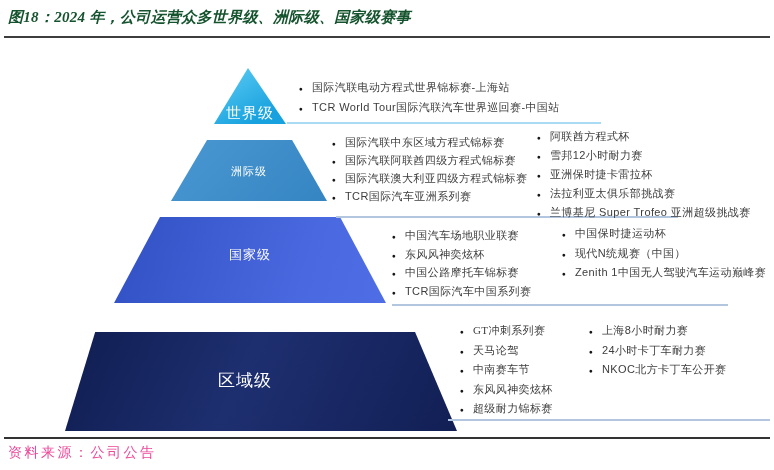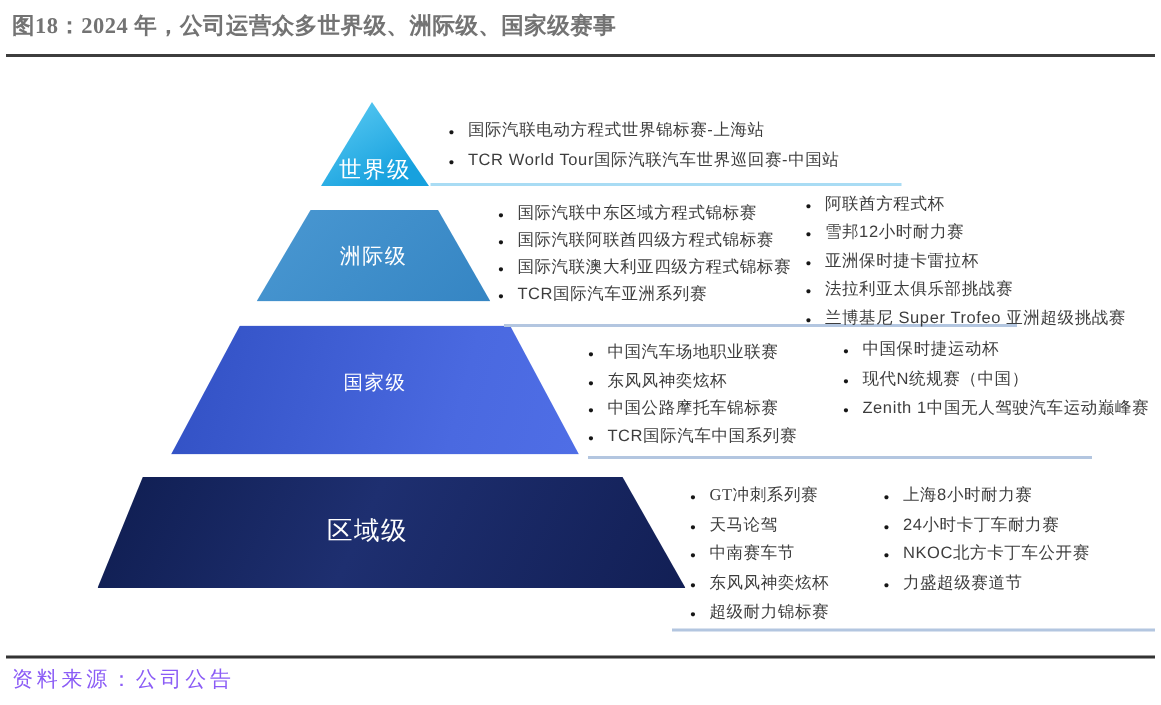--- a/index.html
+++ b/index.html
@@ -1,32 +1,32 @@
 <!DOCTYPE html>
 <html><head>
 <meta charset="utf-8">
 <style>
   html,body{margin:0;padding:0;background:#fff;}
   .canvas{position:relative;width:774px;height:470px;background:#ffffff;overflow:hidden;
           font-family:"Liberation Sans","DejaVu Sans",sans-serif;}
 
   
   .title{position:absolute;left:8px;top:8px;font-family:"Liberation Serif","DejaVu Serif",serif;
-         font-size:15px;font-weight:bold;color:#737373;letter-spacing:.3px;white-space:nowrap;}
+         font-size:15px;font-weight:bold;color:#14532d;letter-spacing:.3px;white-space:nowrap;font-style:italic;}
   .title-rule{position:absolute;left:4px;right:4px;top:36px;height:2px;background:#3d3d3d;}
 
   
   .pyr{position:absolute;}
   .lvl1{left:214px;top:68px;width:72px;height:56px;clip-path:polygon(47.2% 0%,100% 100%,0% 100%);}
   .lvl2{left:171px;top:140px;width:156px;height:61px;clip-path:polygon(23.1% 0%,77.6% 0%,100% 100%,0% 100%);}
   .lvl3{left:114px;top:217px;width:272px;height:86px;clip-path:polygon(16.9% 0%,83.1% 0%,100% 100%,0% 100%);}
-  .lvl4{left:65px;top:318px;width:392px;height:74px;clip-path:polygon(7.7% 0%,89.3% 0%,100% 100%,0% 100%);}
+  .lvl4{left:65px;top:332px;width:392px;height:99px;clip-path:polygon(7.7% 0%,89.3% 0%,100% 100%,0% 100%);}
   .lvl-label{position:absolute;color:#ffffff;white-space:nowrap;letter-spacing:1px;}
   .lvl1 .lvl-label{left:50%;bottom:1px;transform:translateX(-50%);font-size:15px;}
-  .lvl2 .lvl-label{left:50%;top:50%;transform:translate(-50%,-50%);font-size:14px;}
+  .lvl2 .lvl-label{left:50%;top:50%;transform:translate(-50%,-50%);font-size:11px;}
   .lvl3 .lvl-label{left:50%;top:44%;transform:translate(-50%,-50%);font-size:13px;}
   .lvl4 .lvl-label{left:calc(50% - 16px);top:48%;transform:translate(-50%,-50%);font-size:17px;}
 
   
   .sep{position:absolute;height:2px;}
   .sep1{left:287px;top:122px;width:314px;}
   .sep2{left:336px;top:216px;width:342px;}
   .sep3{left:392px;top:304px;width:336px;}
   .sep4{left:448px;top:419px;width:322px;}
 
@@ -39,21 +39,21 @@
   .g2l{left:332px;top:136px;} .g2l .item{margin-bottom:4px;}
   .g2r{left:537px;top:130px;} .g2r .item{margin-bottom:5px;}
   .g3l{left:392px;top:229px;} .g3l .item{margin-bottom:4.5px;}
   .g3r{left:562px;top:227px;} .g3r .item{margin-bottom:5.5px;}
   .g4l{left:460px;top:324px;} .g4l .item{margin-bottom:5.5px;font-family:Liberation Serif, serif;}
   .g4r{left:589px;top:324px;} .g4r .item{margin-bottom:5.5px;}
 
   
   .footer-rule{position:absolute;left:4px;right:4px;top:437px;height:2px;background:#333333;}
   .source{position:absolute;left:8px;top:444px;font-family:"Liberation Serif","DejaVu Serif",serif;
-          font-size:14px;color:#8b5cf6;letter-spacing:2.5px;}
+          font-size:14px;color:#ec4899;letter-spacing:2.5px;}
 </style>
 </head>
 <body>
 
 <div class="canvas">
 
   <div class="title">图18：2024 年，公司运营众多世界级、洲际级、国家级赛事</div>
   <div class="title-rule"></div>
 
   <div class="pyr lvl1" style="background: linear-gradient(150deg, rgb(95, 205, 244) 0%, rgb(23, 161, 222) 80%);">
@@ -187,22 +187,18 @@
         <span class="txt">上海8小时耐力赛</span>
       </div>
     <div class="item">
         <span class="dot">●</span>
         <span class="txt">24小时卡丁车耐力赛</span>
       </div>
     <div class="item">
         <span class="dot">●</span>
         <span class="txt">NKOC北方卡丁车公开赛</span>
       </div>
-    <div class="item">
-        <span class="dot">●</span>
-        <span class="txt">力盛超级赛道节</span>
-      </div>
   </div>
 
   <div class="footer-rule"></div>
   <div class="source">资料来源：公司公告</div>
 
 </div>
 
 </body></html>

